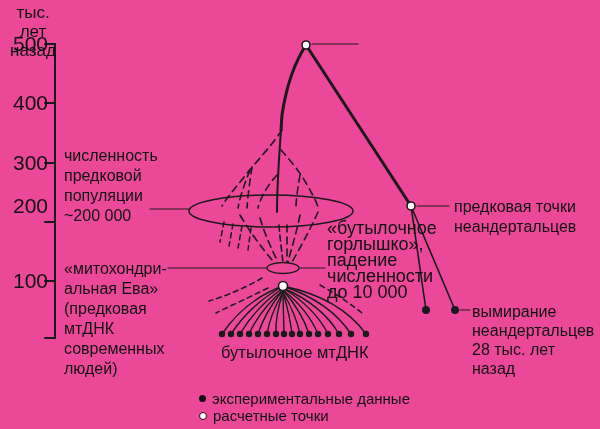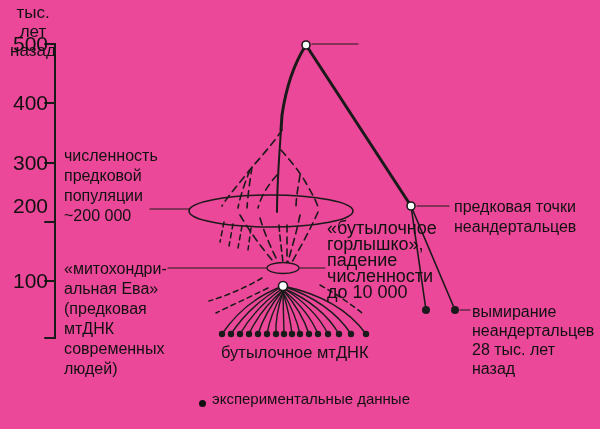--- a/index.html
+++ b/index.html
@@ -6,21 +6,21 @@
   .stage{
     position:relative;width:600px;height:429px;background:#ec4899;
     font-family:"Liberation Sans",sans-serif;color:#111;overflow:hidden;
   }
   .stage svg{position:absolute;left:0;top:0;}
   .lbl{position:absolute;white-space:pre-line;line-height:20px;font-size:16px;}
   .tick{position:absolute;width:48px;text-align:right;font-size:21px;line-height:20px;}
   .axis-title{position:absolute;left:2px;top:3px;width:62px;text-align:center;
     font-size:17px;line-height:19px;white-space:pre-line;}
   .legend{position:absolute;left:199px;top:390px;font-size:15px;line-height:17px;}
-  .legend-row{display:flex;align-items:flex-end;height:17px;}
+  .legend-row{display:flex;align-items:center;height:17px;}
   .dot-filled{width:7px;height:7px;border-radius:50%;background:#111;
     display:inline-block;margin-right:6px;flex:0 0 auto;}
   .dot-open{width:6px;height:6px;border-radius:50%;border:1.4px solid #111;
     background:#fff;display:inline-block;margin-right:6px;flex:0 0 auto;}
 </style>
 </head>
 <body>
 
 <div class="stage">
 
@@ -163,15 +163,19 @@
   <div class="lbl" style="left:472px;top:302px;line-height:19px">вымирание
 неандертальцев
 28 тыс. лет назад</div>
   <div class="lbl" style="left:221px;top:342px;font-size:16.5px">бутылочное мтДНК</div>
 
   <div class="legend">
     <div class="legend-row">
       <span class="dot-filled"></span>
       <span>экспериментальные данные</span>
     </div>
+    <div class="legend-row">
+      <span class="dot-open"></span>
+      <span>расчетные точки</span>
+    </div>
   </div>
 
 </div>
 
 </body></html>

